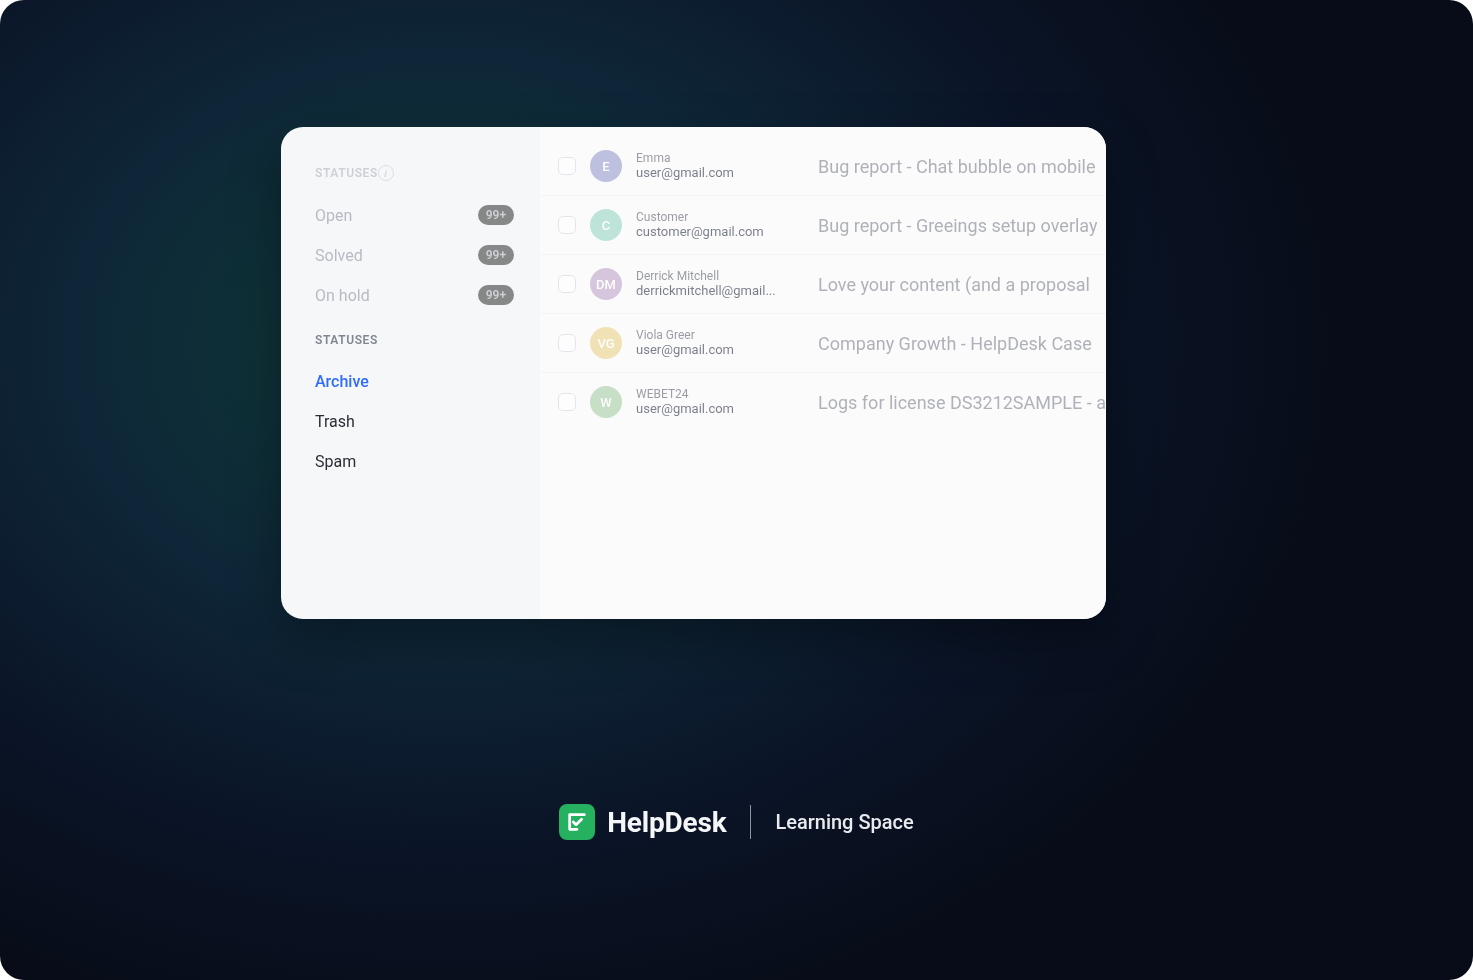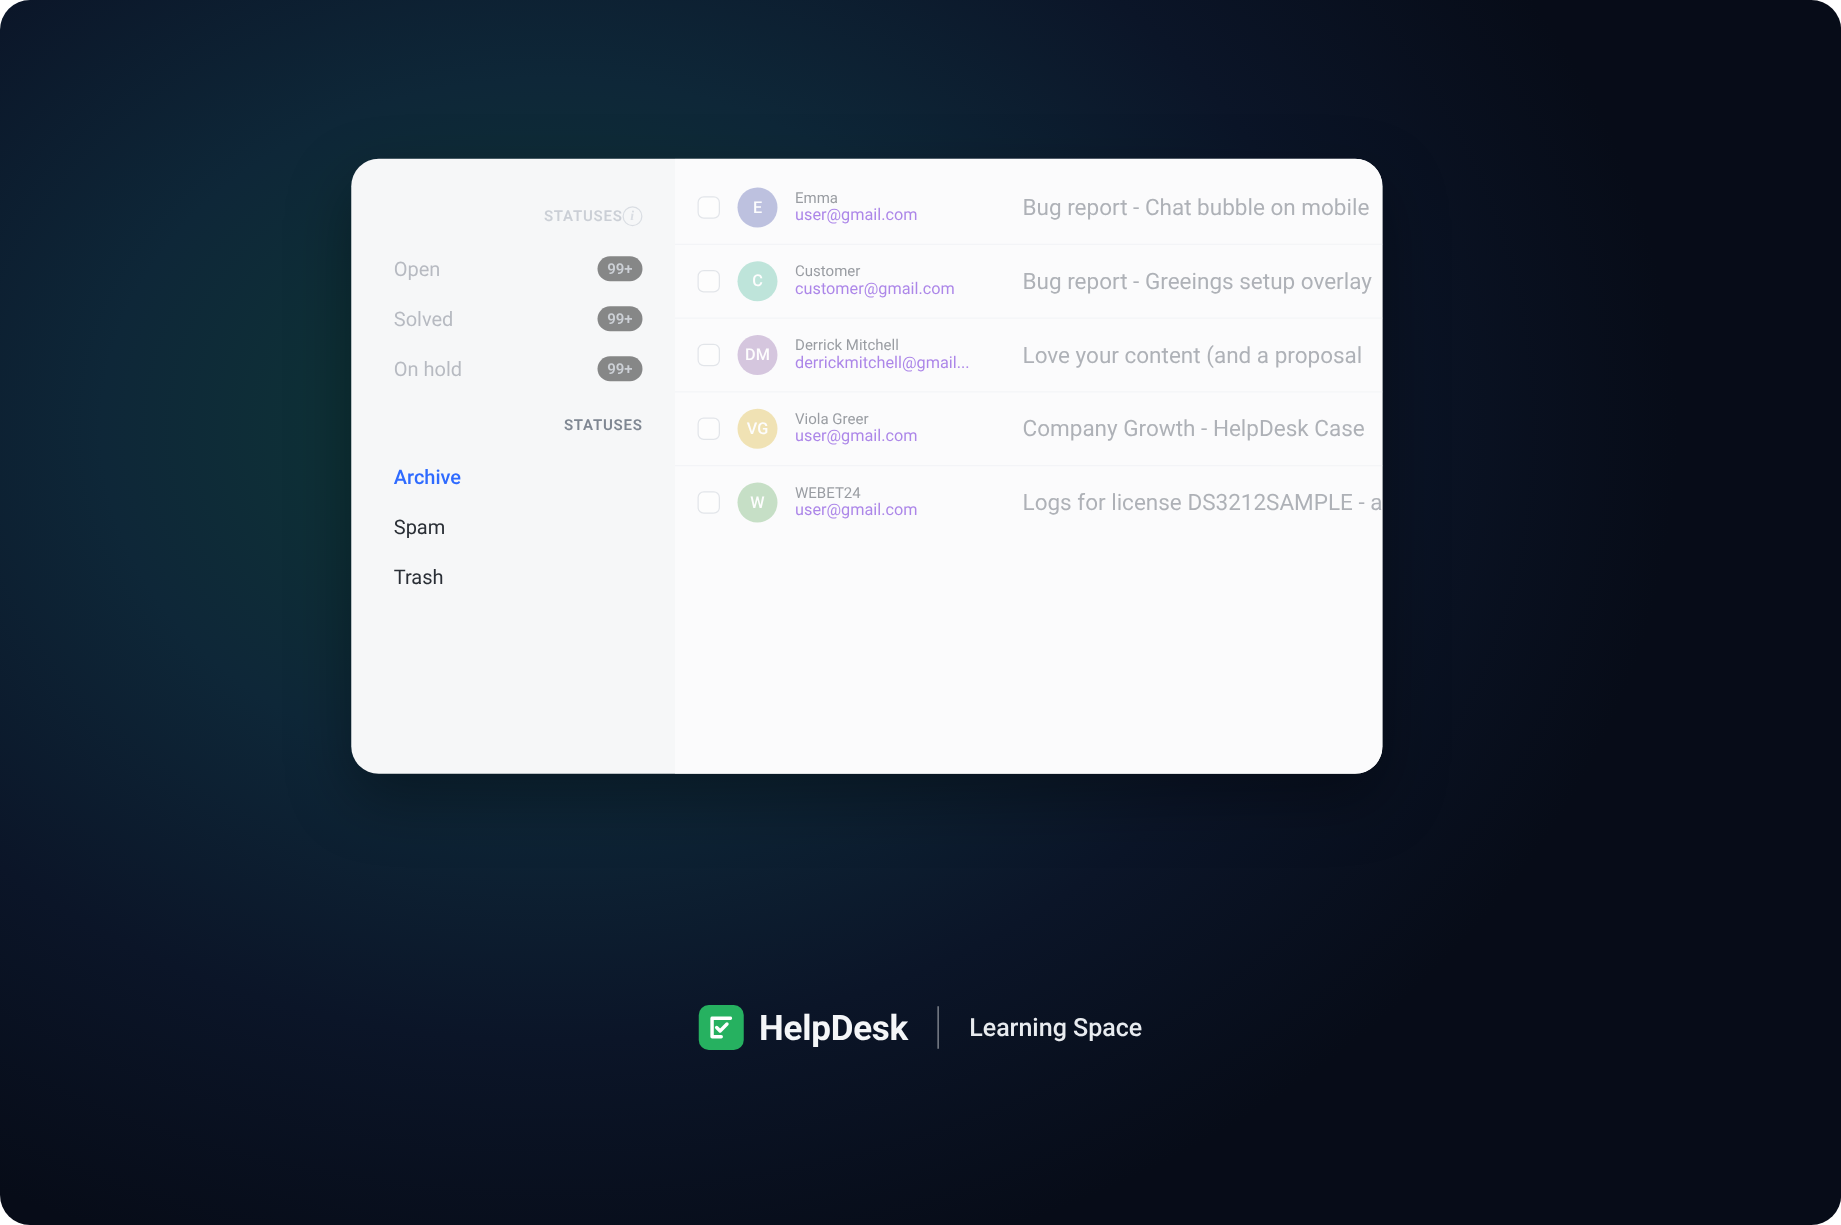--- a/index.html
+++ b/index.html
@@ -19,24 +19,23 @@
     border-radius: 22px;
     overflow: hidden;
     box-shadow: 0 20px 50px rgba(0,0,0,.35);
     display: flex;
   }
   .sidebar {
     width: 298px;
     padding: 38px 26px 0 34px;
   }
   .section-header {
-    display: flex; align-items: center; justify-content: flex-end;
+    display: flex; align-items: center; justify-content: flex-start;
     color: #a9b0bb; font-size: 12px; letter-spacing: 0.6px; font-weight: 600;
     margin-bottom: 14px;
-    margin-left: 44px;
   }
   .section-header.dim { opacity: .55; }
   .info-icon {
     width: 16px; height: 16px; border-radius: 50%;
     border: 1.5px solid #c3c9d2; display: inline-flex; align-items: center; justify-content: center;
     font-size: 11px; color: #c3c9d2; font-weight: 600; font-style: italic; font-family: Georgia, serif;
   }
   .nav-item {
     display: flex; align-items: center; justify-content: space-between;
     height: 40px; color: #6b7280; font-size: 16px; cursor: pointer;
@@ -68,21 +67,21 @@
     width: 18px; height: 18px; border-radius: 5px; border: 1.5px solid #cfd4db; background: #fff;
   }
   .avatar {
     width: 32px; height: 32px; border-radius: 50%;
     display: flex; align-items: center; justify-content: center;
     color: #fff; font-size: 13px; font-weight: 500;
     flex-shrink: 0;
   }
   .sender { width: 168px; overflow: hidden; }
   .sender .name { color: #4a5059; font-size: 12px; line-height: 1.2; white-space: nowrap; overflow: hidden; text-overflow: ellipsis; }
-  .sender .email { color: #6d28d9; font-size: 13px; line-height: 1.25; white-space: nowrap; overflow: hidden; text-overflow: ellipsis; }
+  .sender .email { color: #0f172a; font-size: 13px; line-height: 1.25; white-space: nowrap; overflow: hidden; text-overflow: ellipsis; }
   .subject { color: #70767f; font-size: 18px; white-space: nowrap; overflow: hidden; flex: 1; }
 
   .footer {
     position: absolute; left: 0; right: 0; top: 804px;
     display: flex; align-items: center; justify-content: center; gap: 24px;
   }
   .brand { display: flex; align-items: center; gap: 12px; }
   .logo-box {
     width: 36px; height: 36px; border-radius: 8px; background: #26b160;
     display: flex; align-items: center; justify-content: center;
@@ -117,24 +116,24 @@
       </div>
 
       <div class="section2">
         <div class="section-header">
           <span>STATUSES</span>
         </div>
         <div class="nav-item active">
           <span>Archive</span>
         </div>
         <div class="nav-item dark">
+          <span>Trash</span>
+        </div>
+        <div class="nav-item dark">
           <span>Spam</span>
-        </div>
-        <div class="nav-item dark">
-          <span>Trash</span>
         </div>
       </div>
     </aside>
 
     <div class="list">
       <div class="row">
         <span class="checkbox"></span>
         <span class="avatar" style="background-color: rgb(139, 147, 201);">
             <span>E</span>
           </span>

